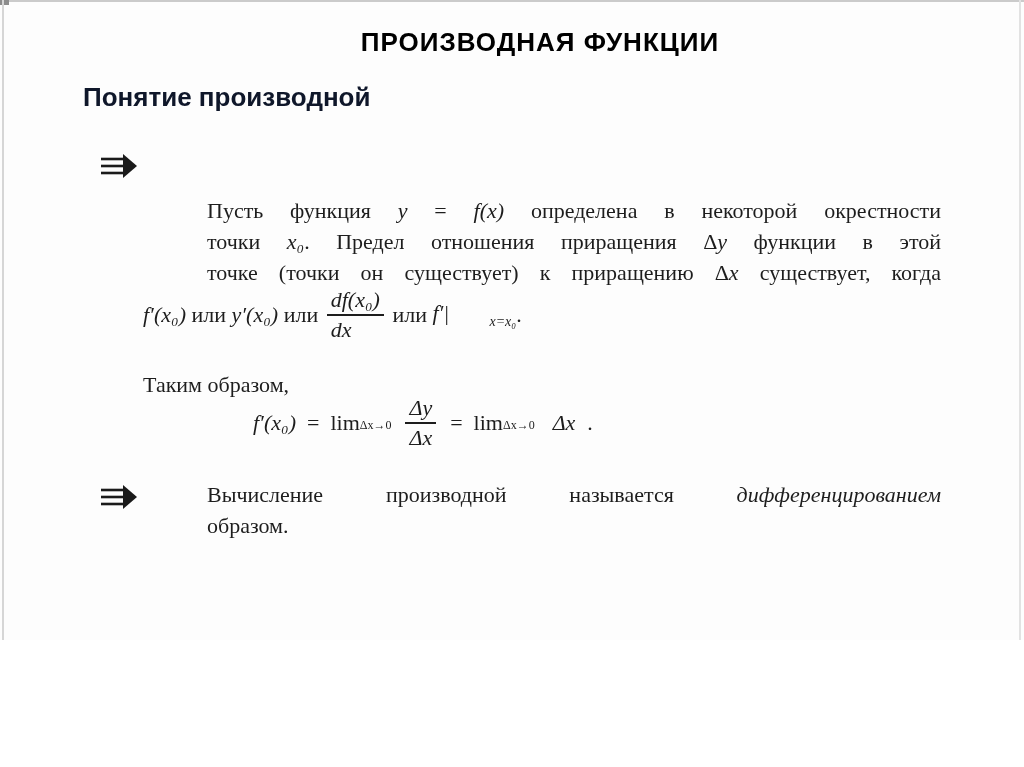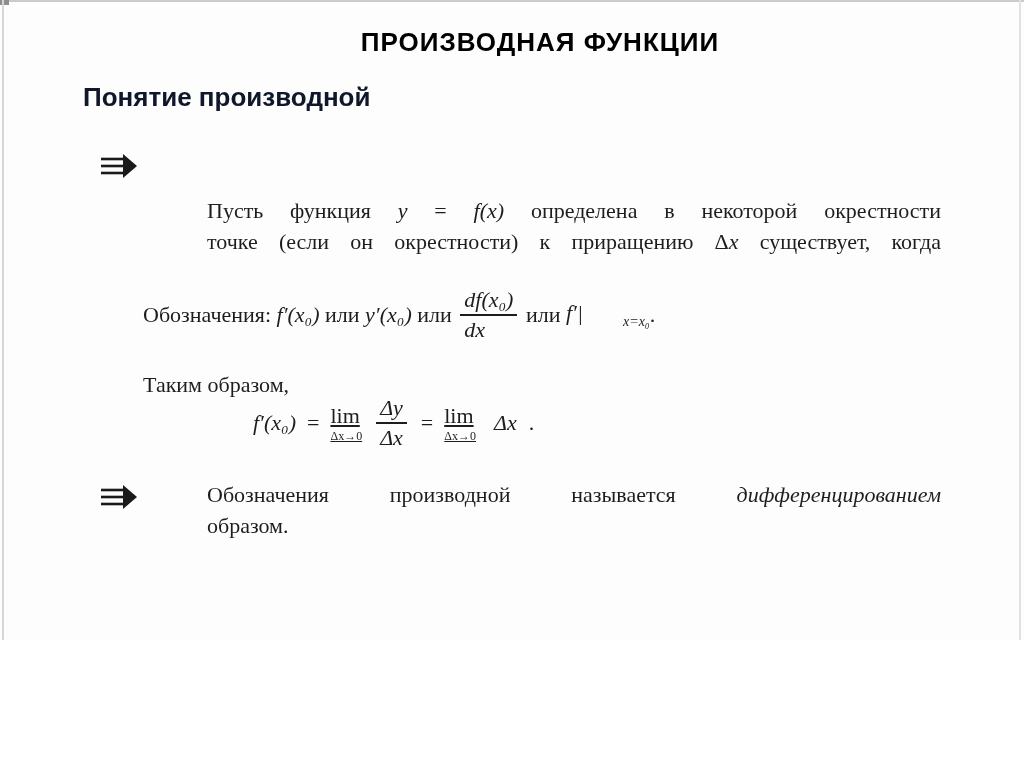--- a/index.html
+++ b/index.html
@@ -47,21 +47,21 @@
   .frac{display:inline-flex;flex-direction:column;align-items:flex-start;margin:0 3px;line-height:1.2;}
   .frac .num{padding:0 4px 1px;border-bottom:2px solid #1d1d1d;}
   .frac .den{padding:1px 4px 0;}
   .subsm{font-size:14px;margin-left:40px;}
   .thus{position:absolute;left:143px;top:372px;font-size:22px;}
   
   .formula{
     position:absolute;left:253px;top:390px;height:66px;
     display:flex;align-items:center;gap:11px;font-size:22px;
   }
-  .lim{display:inline-flex;flex-direction:column;line-height:1;text-decoration:underline;}
+  .lim{display:inline-flex;flex-direction:row;align-items:center;line-height:1;}
   .lim .limword{font-size:22px;font-style:normal;}
   .lim .limsub{font-size:12px;margin-top:3px;}
   .formula .period{margin-left:-6px;}
 </style>
 </head>
 <body>
 
 <div class="slide">
 
   <div class="frame-top" style="background: rgb(203, 203, 203);"></div>
@@ -76,25 +76,25 @@
     <svg width="40" height="28" viewBox="0 0 40 28" xmlns="http://www.w3.org/2000/svg">
       <line x1="2" y1="7" x2="25" y2="7" stroke="#1a1a1a" stroke-width="2.6"></line>
       <line x1="2" y1="14" x2="25" y2="14" stroke="#1a1a1a" stroke-width="2.6"></line>
       <line x1="2" y1="21" x2="25" y2="21" stroke="#1a1a1a" stroke-width="2.6"></line>
       <polygon points="24,2 38,14 24,26" fill="#1a1a1a"></polygon>
     </svg>
   </div>
 
   <div class="para p1">
     <div class="jline"><span class="rm">Пусть функция </span><span class="it">y</span><span class="rm"> = </span><span class="it">f(x)</span><span class="rm"> определена в некоторой окрестности</span></div>
-    <div class="jline"><span class="rm">точке (если он окрестности) к приращению Δ</span><span class="it">x</span><span class="rm"> существует, когда</span></div>
+    <div class="jline"><span class="rm">точки </span><span class="it">x₀</span><span class="rm">. Предел отношения приращения Δ</span><span class="it">y</span><span class="rm"> функции в этой</span></div>
+    <div class="jline"><span class="rm">точке (точки он существует) к приращению Δ</span><span class="it">x</span><span class="rm"> существует, когда</span></div>
   </div>
 
   <div class="notation">
-    <span class="rm">Обозначения: </span>
     <span class="it">f′(x₀)</span>
     <span class="rm"> или </span>
     <span class="it">y′(x₀)</span>
     <span class="rm"> или </span>
     <span class="frac">
       <span class="num it">df(x₀)</span>
       <span class="den it">dx</span>
     </span>
     <span class="rm"> или </span>
     <span class="it"><span>f′|</span><sub class="subsm">x=x₀</sub></span>
@@ -128,20 +128,20 @@
   <div class="bullet b2">
     <svg width="40" height="28" viewBox="0 0 40 28" xmlns="http://www.w3.org/2000/svg">
       <line x1="2" y1="7" x2="25" y2="7" stroke="#1a1a1a" stroke-width="2.6"></line>
       <line x1="2" y1="14" x2="25" y2="14" stroke="#1a1a1a" stroke-width="2.6"></line>
       <line x1="2" y1="21" x2="25" y2="21" stroke="#1a1a1a" stroke-width="2.6"></line>
       <polygon points="24,2 38,14 24,26" fill="#1a1a1a"></polygon>
     </svg>
   </div>
 
   <div class="para p2">
-    <div class="jline"><span class="rm">Обозначения производной называется </span><span class="it">дифференцированием</span></div>
+    <div class="jline"><span class="rm">Вычисление производной называется </span><span class="it">дифференцированием</span></div>
     <div class="jline lastline"><span class="rm">образом.</span></div>
   </div>
 
   <div class="stripe" style="background: rgb(232, 145, 30);"></div>
   <div class="band" style="background: rgb(192, 90, 43);"></div>
 
 </div>
 
 </body></html>

